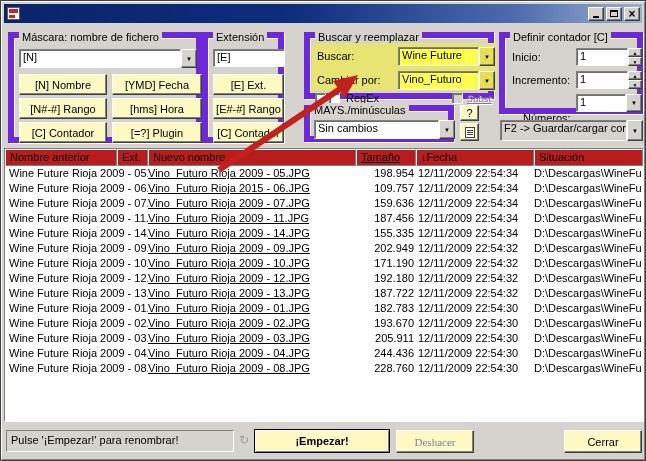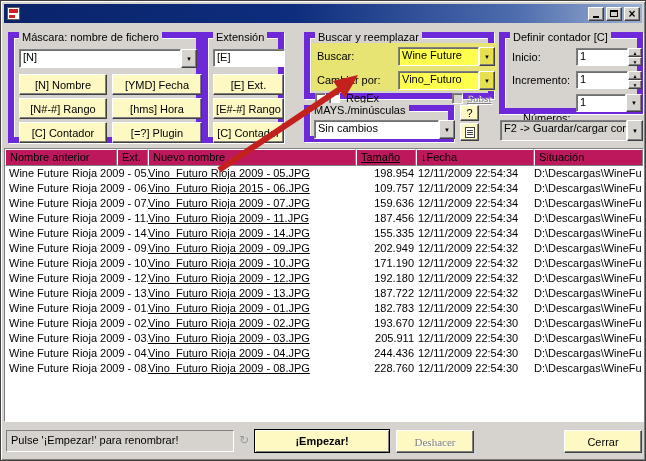--- a/index.html
+++ b/index.html
@@ -42,21 +42,21 @@
   .lbl{position:absolute;white-space:nowrap;}
   .cb{position:absolute;width:11px;height:11px;background:#fff;border:1px solid;border-color:#808080 #fff #fff #808080;box-shadow:inset 1px 1px 0 #6e6e6e;}
   .cb.dis{background:#d6d3ce;}
   .dtext{color:#808080;text-shadow:1px 1px 0 #fff;font-family:Liberation Serif, serif;}
   .yellowpanel{position:absolute;background:#e8e473;}
   .yfield{background:#ffff4d;}
   
   .listview{position:absolute;left:3px;top:147px;width:640px;height:274px;background:#fff;
     border:1px solid;border-color:#808080 #fff #fff #808080;overflow:hidden;}
   .lhead{display:flex;height:17px;}
-  .hcell{background:#be185d;border:1px solid;border-color:#fff #808080 #808080 #fff;
+  .hcell{background:#b91c1c;border:1px solid;border-color:#fff #808080 #808080 #fff;
     padding:1px 4px;white-space:nowrap;overflow:hidden;flex:0 0 auto;}
   .trow{display:flex;height:15px;line-height:15px;white-space:nowrap;}
   .trow span{overflow:hidden;flex:0 0 auto;}
   .c-old{width:143px;padding-left:4px;}
   .c-new{width:208px;text-decoration:underline;}
   .c-size{width:62px;text-align:right;padding-right:4px;}
   .c-date{width:116px;}
   .c-loc{flex:1 1 auto;}
   
   .statuspanel{position:absolute;left:5px;top:429px;width:228px;height:22px;

